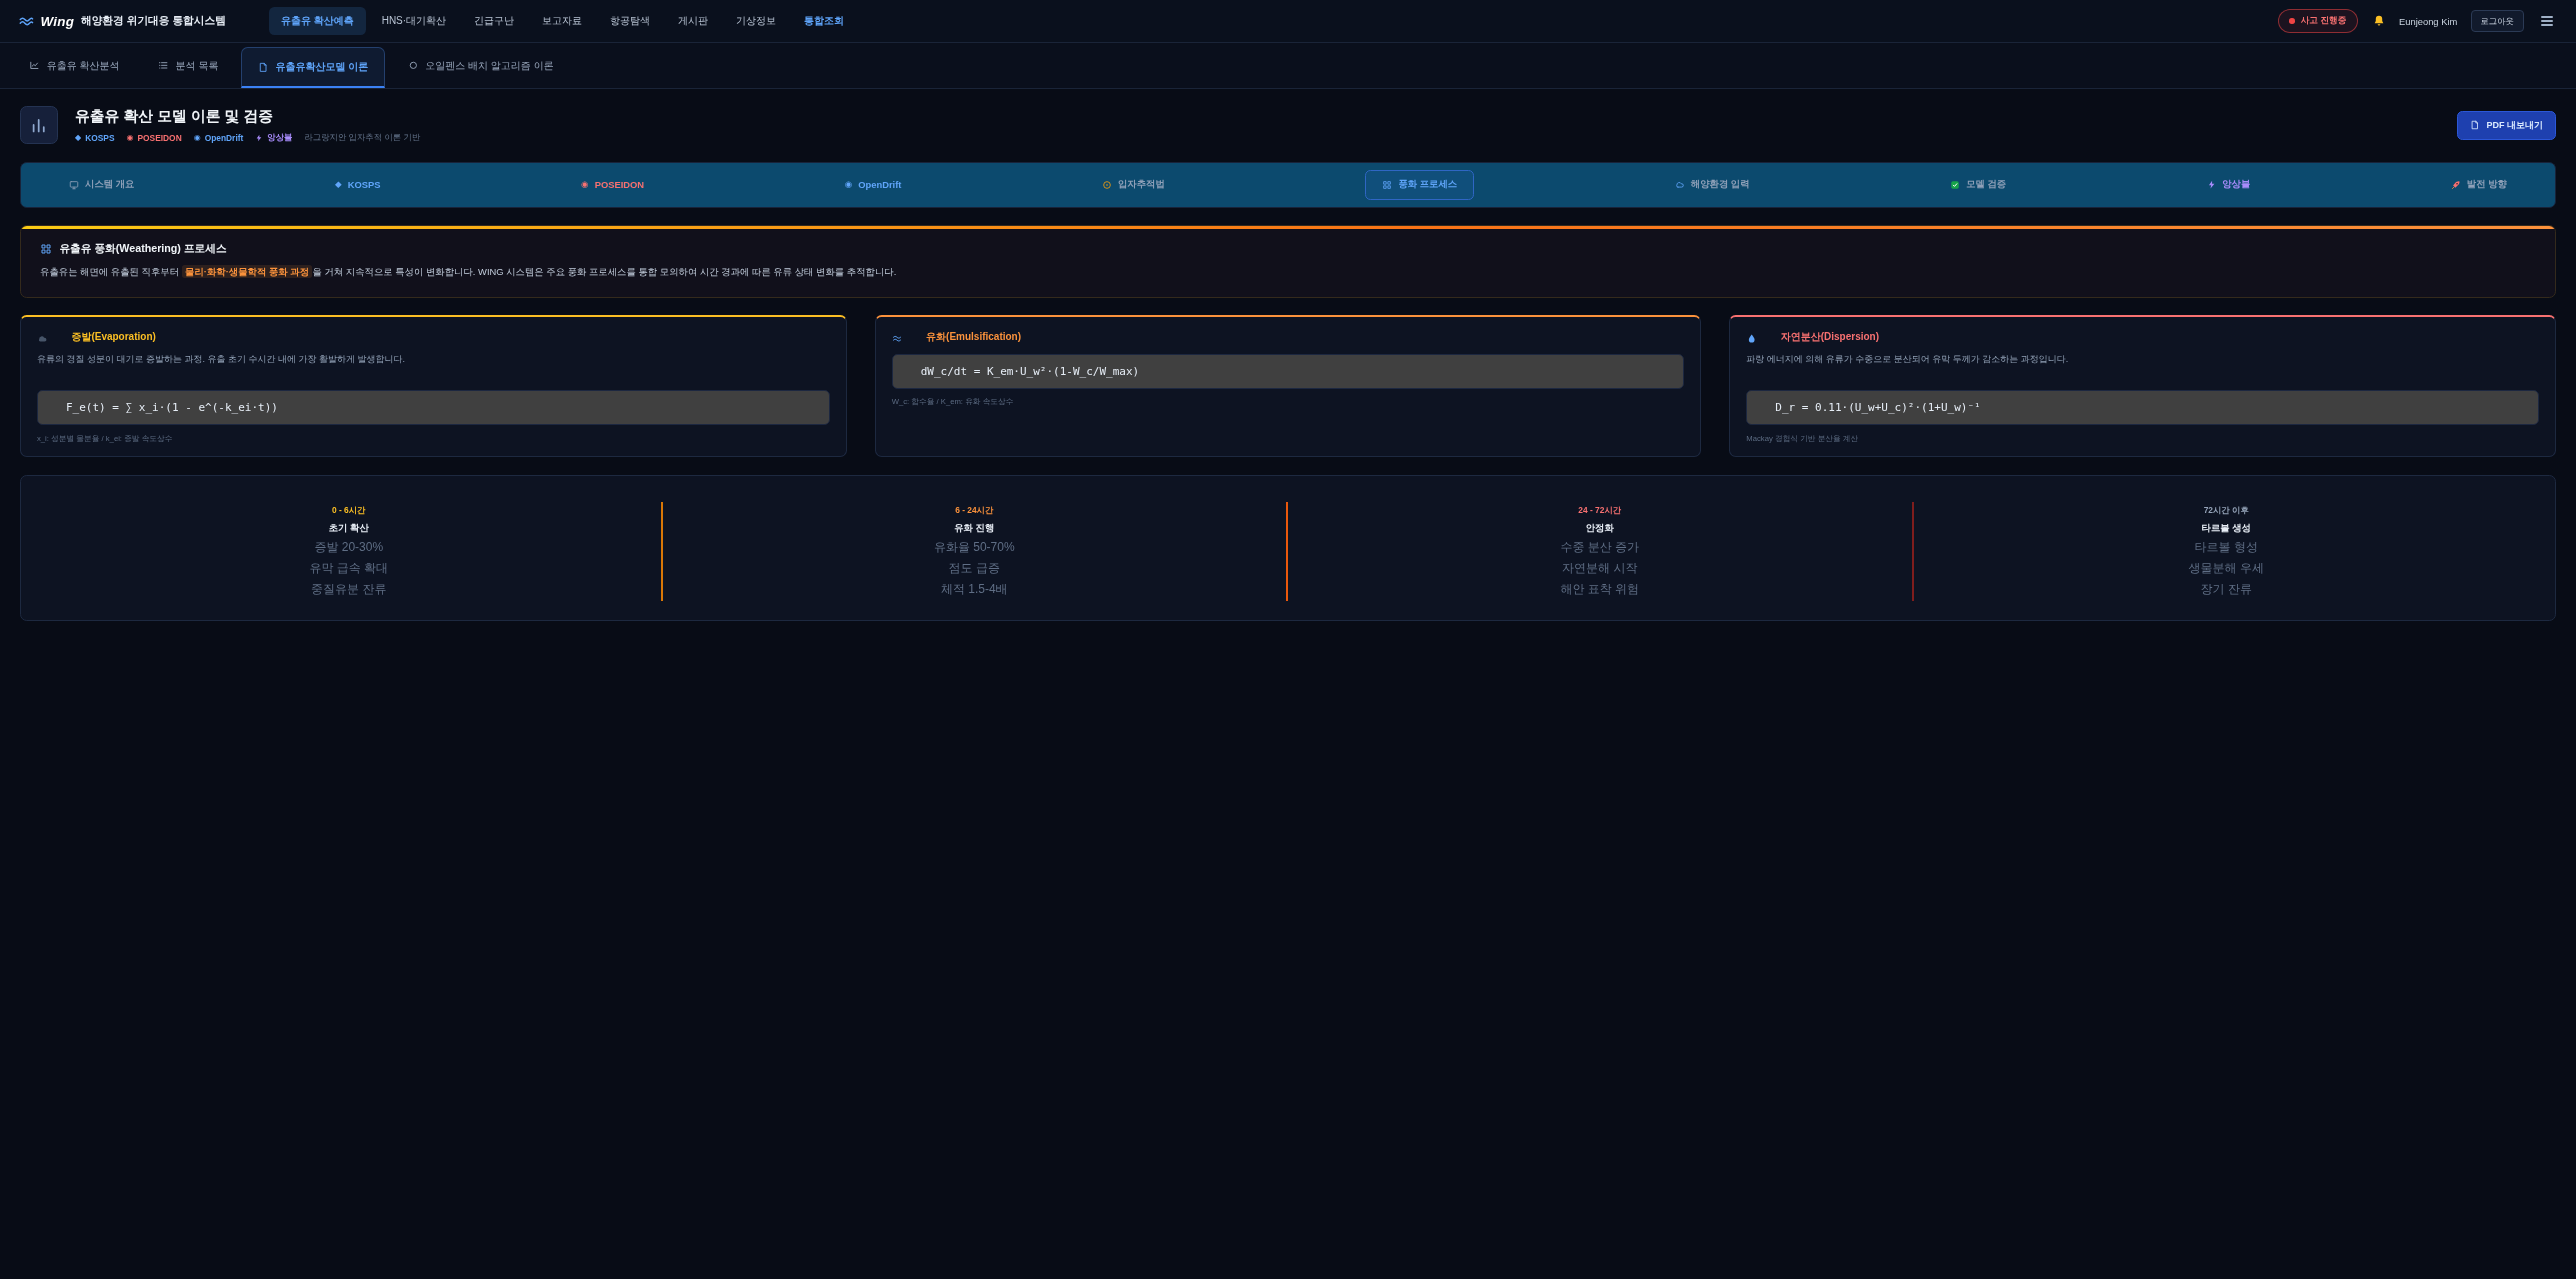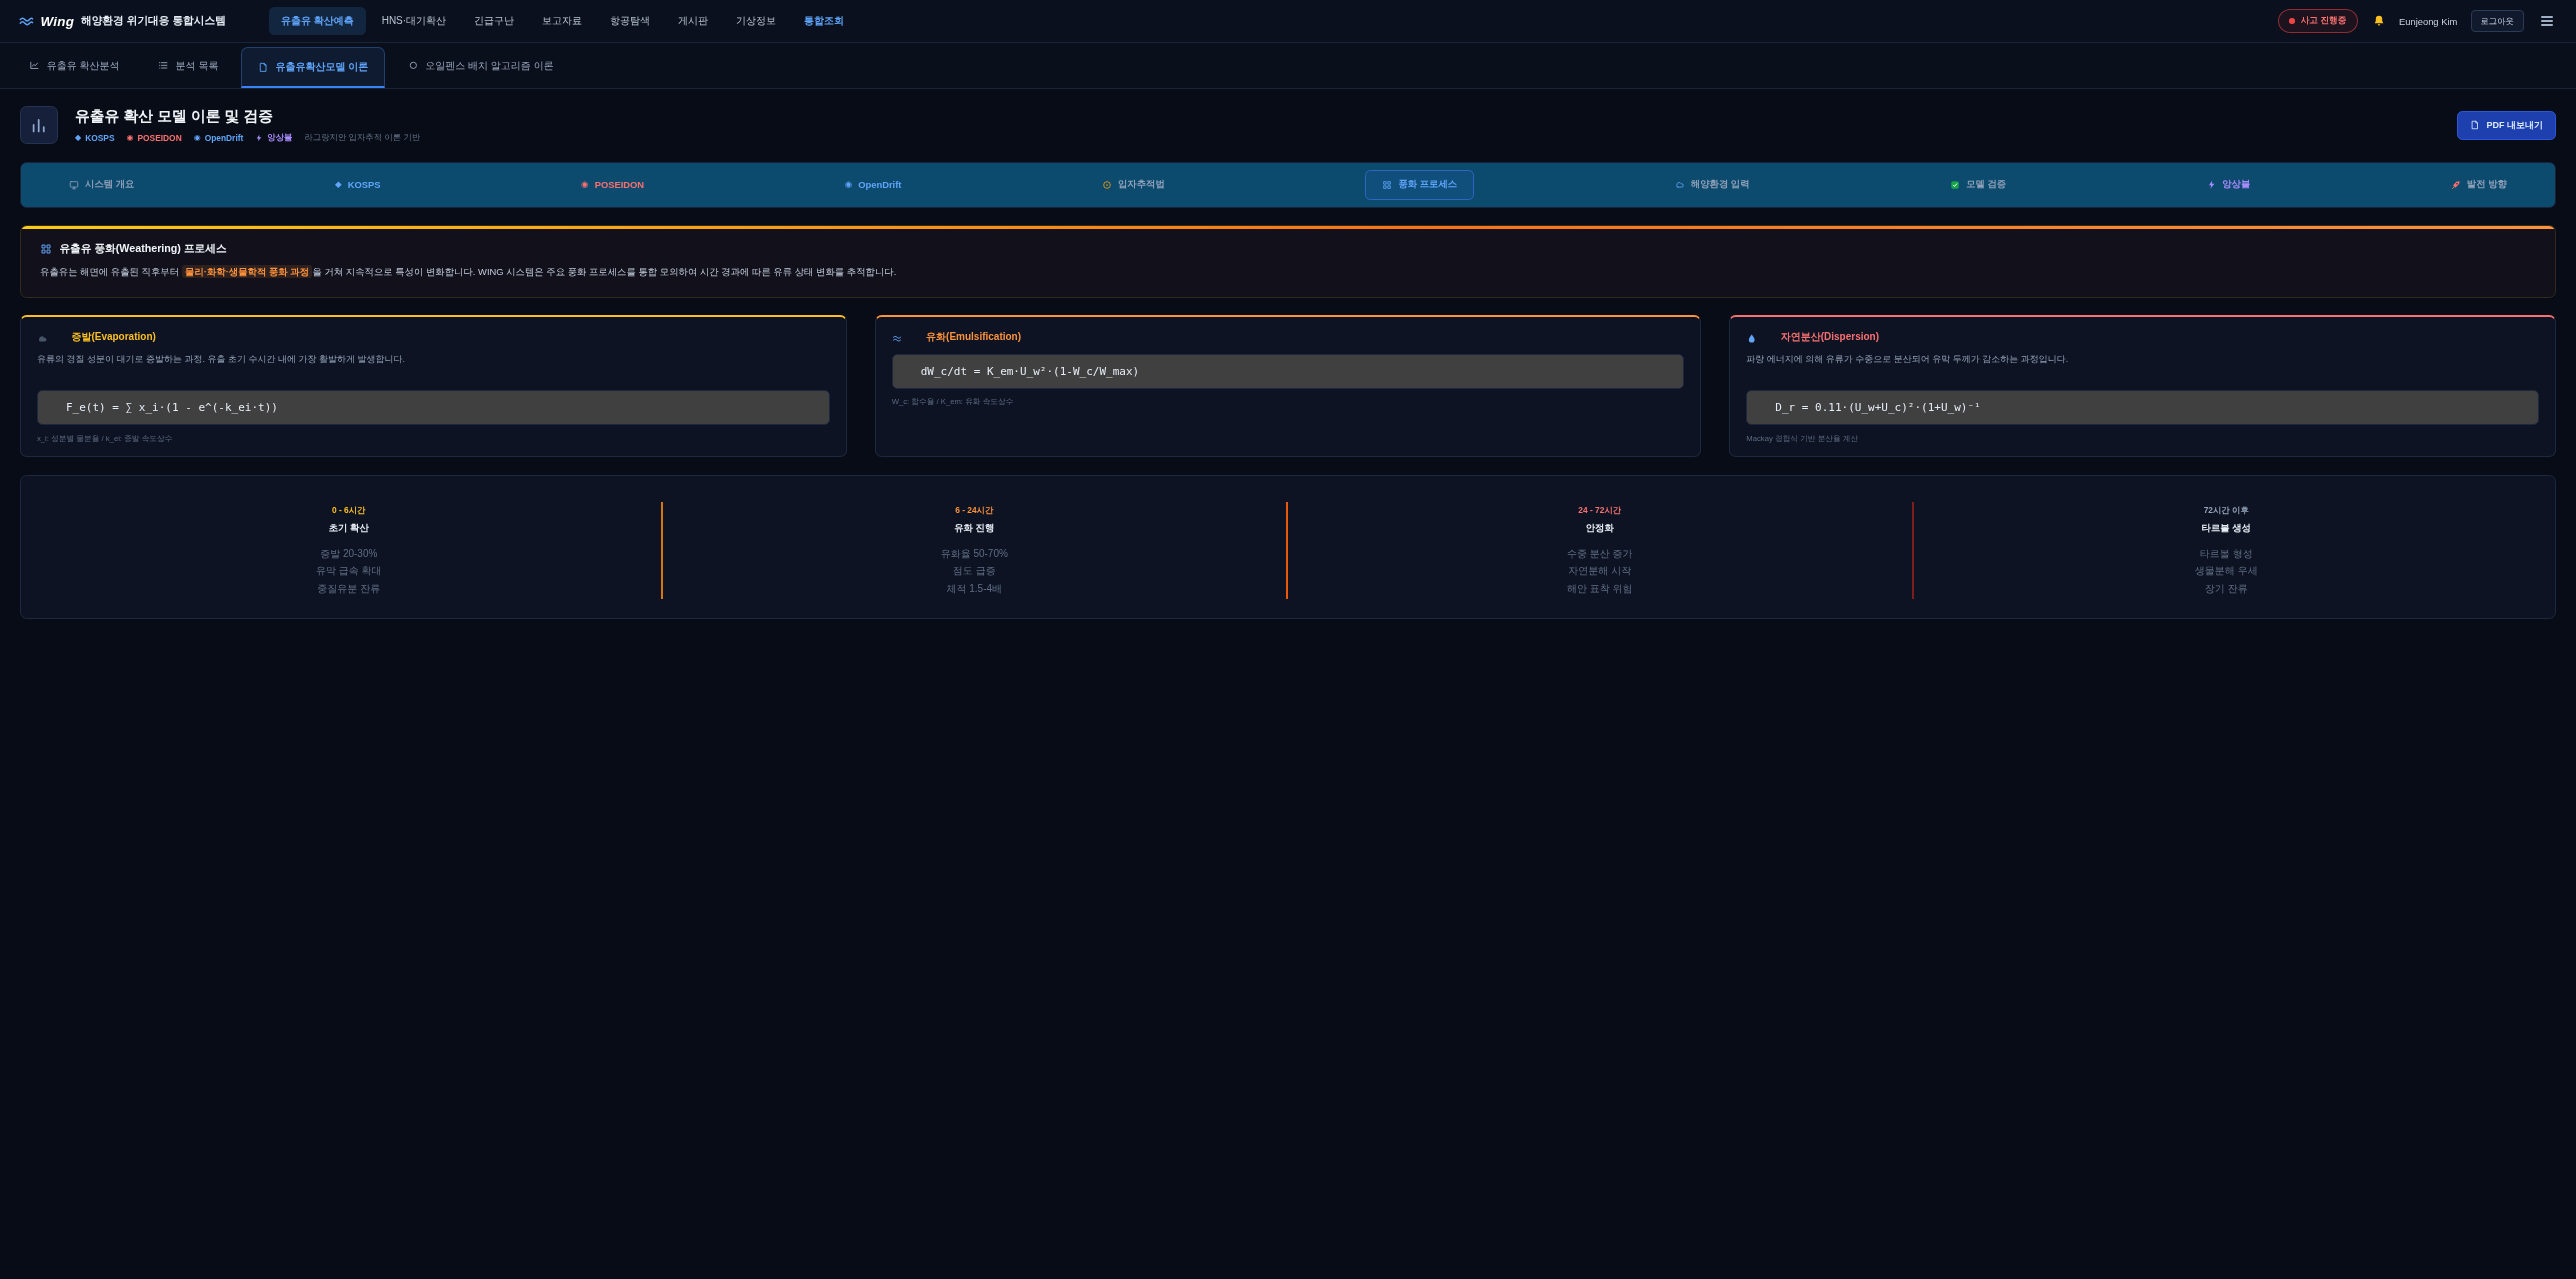--- a/index.html
+++ b/index.html
@@ -115,21 +115,21 @@
   .stage { text-align:center; padding:2.7px 8px 1.3px; }
   .stage.sep-1 { border-right:2px solid #d97706; }
   .stage.sep-2 { border-right:2px solid #ea580c; }
   .stage.sep-3 { border-right:2px solid #7f1d1d; }
   .tl-time { font-size:8.4px; font-weight:800; }
   .tl-time.c-yellow { color:#fbbf24; }
   .tl-time.c-orange { color:#fb923c; }
   .tl-time.c-red { color:#f87171; }
   .tl-time.c-gray { color:#94a3b8; }
   .tl-name { margin-top:6px; font-size:9.4px; font-weight:800; color:#e8eef6; }
-  .tl-details { margin-top:10px; font-size:10px; color:#5f6e85; line-height:1.75; }
+  .tl-details { margin-top:2px; font-size:12px; color:#5f6e85; line-height:1.75; }
 </style>
 </head>
 <body>
 
 <header class="topnav">
   <div class="brand">
     <svg width="14.8" height="14.8" viewBox="0 0 24 24" fill="none" stroke="#5ea3f8" stroke-width="2.4" stroke-linecap="round">
       <path d="M2 9c2.5-3 5-3 7.5 0s5 3 7.5 0 4-2.5 5-1"></path>
       <path d="M2 15c2.5-3 5-3 7.5 0s5 3 7.5 0 4-2.5 5-1"></path>
     </svg>

